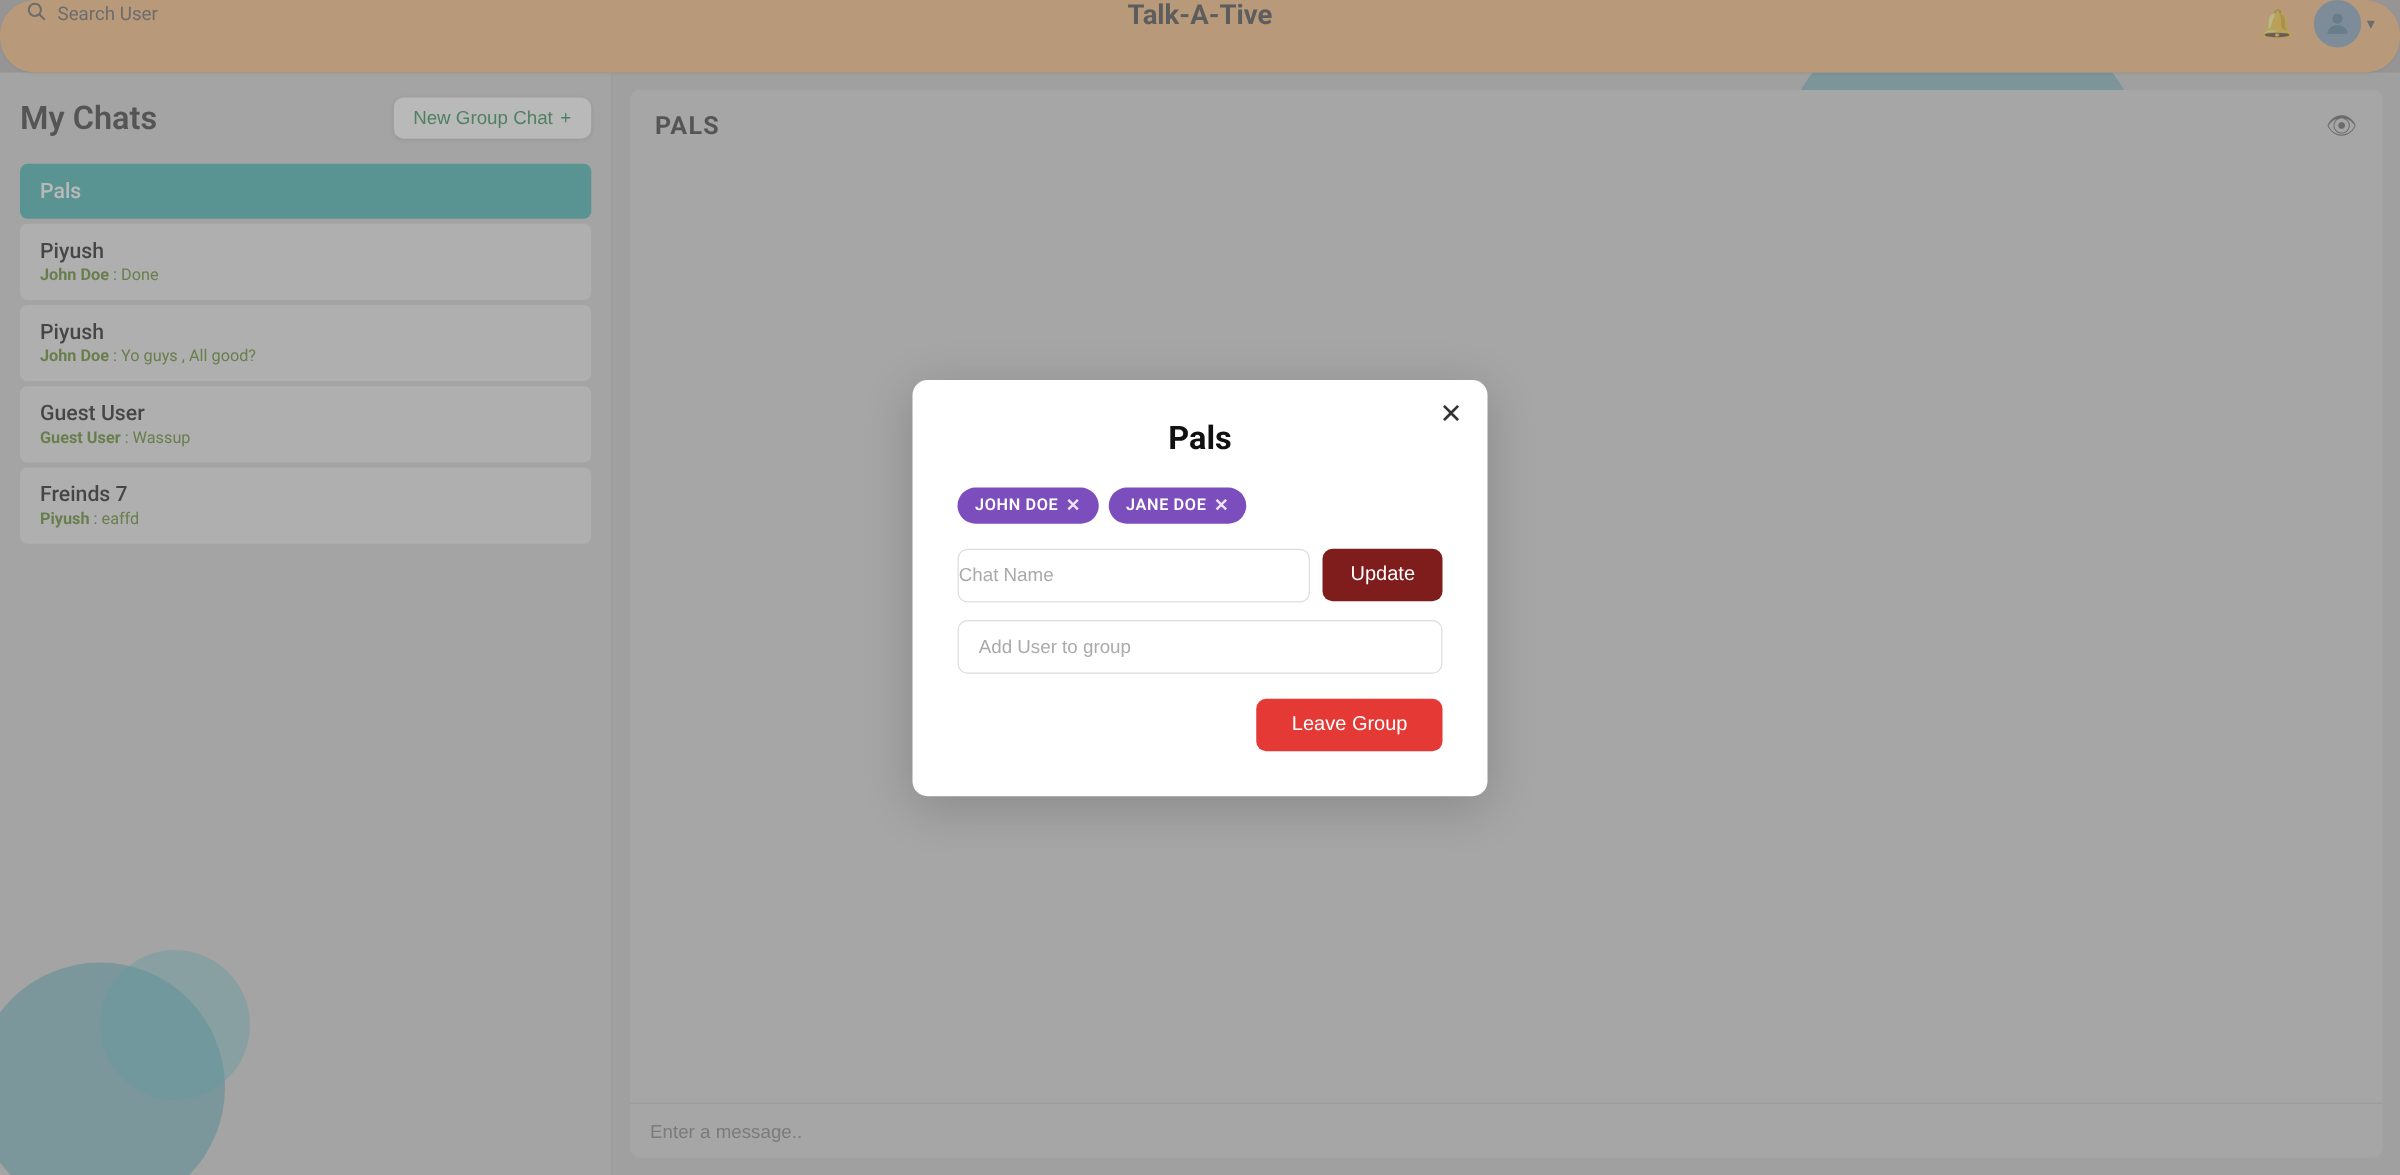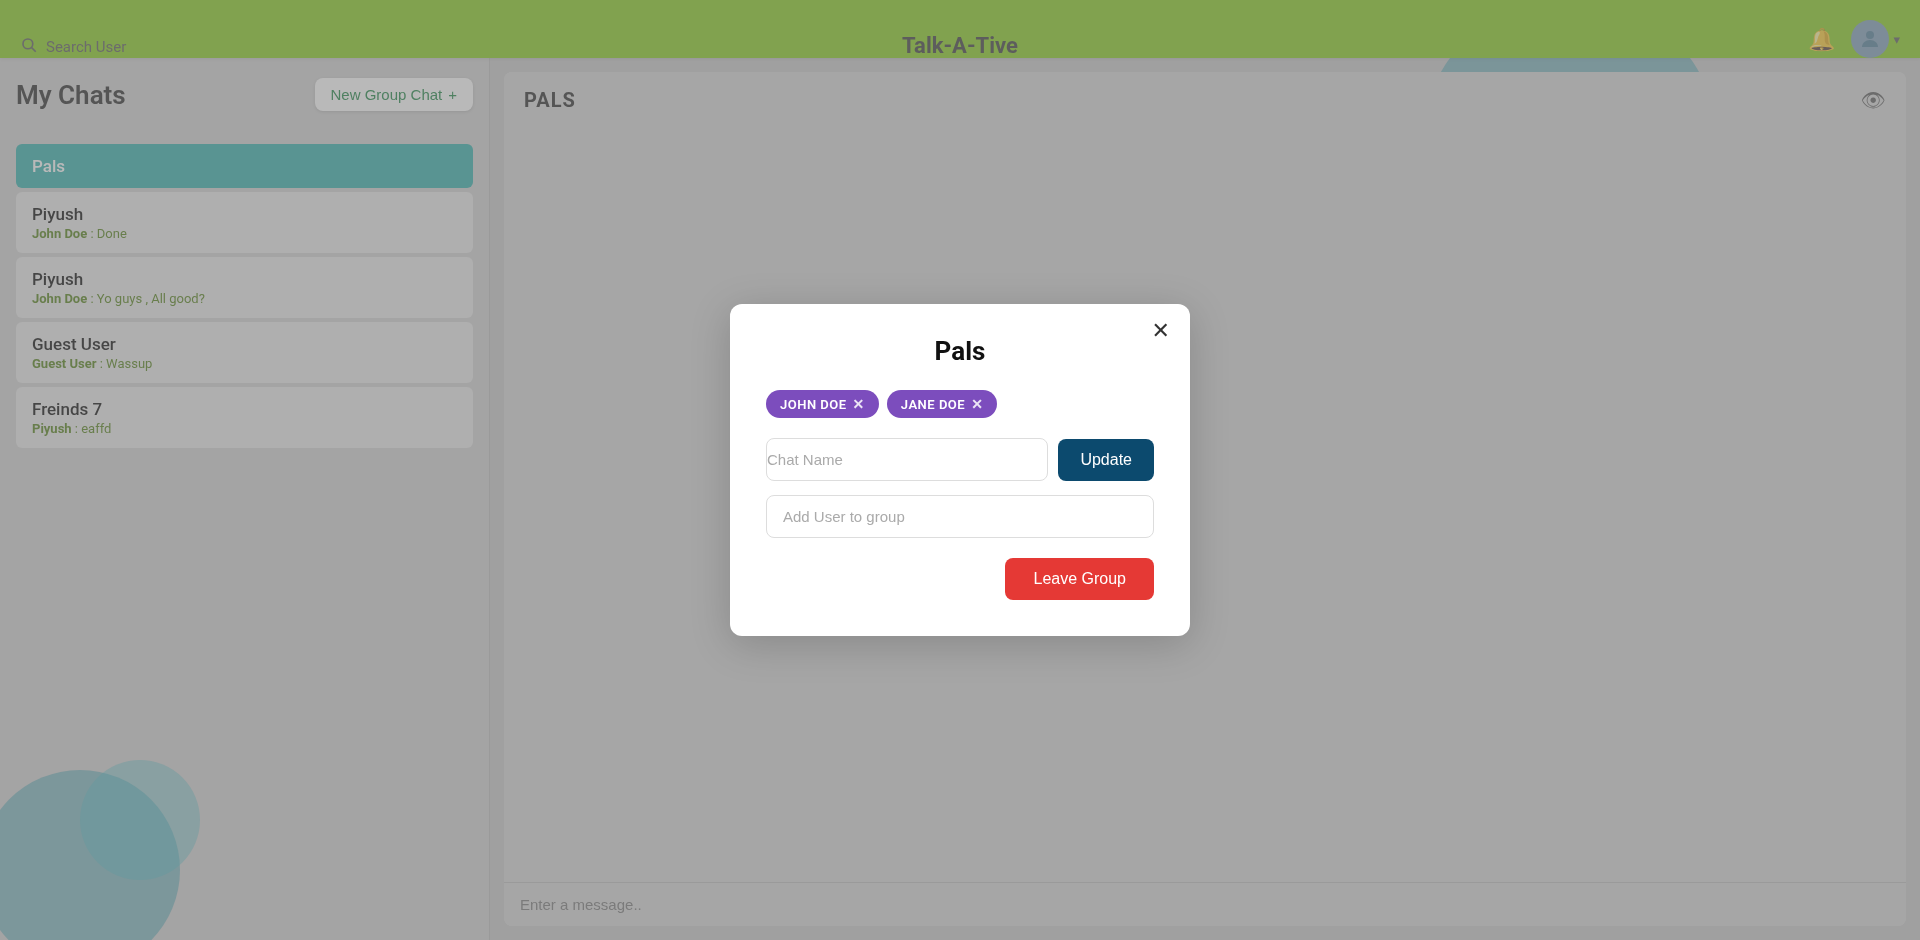--- a/index.html
+++ b/index.html
@@ -10,26 +10,27 @@
       height: 940px;
       overflow: hidden;
       position: relative;
     }
 
     
     .navbar {
       position: absolute;
       top: 0; left: 0; right: 0;
       height: 58px;
-      background: #84cc16;
-      display: flex;
-      align-items: flex-end;
+      background: #fdba74;
+      display: flex;
+      align-items: flex-start;
       padding: 0 20px;
       z-index: 10;
       box-shadow: 0 1px 3px rgba(0,0,0,0.1);
+      border-radius: 28px;
     }
     .navbar-search {
       display: flex;
       align-items: center;
       gap: 8px;
       cursor: pointer;
     }
     .navbar-title {
       position: absolute;
       left: 50%;
@@ -76,21 +77,21 @@
       background: #b8b8b8;
     }
 
     
     .sidebar {
       width: 490px;
       background: #d0d0d0;
       display: flex;
       flex-direction: column;
       padding: 20px 16px;
-      gap: 25px;
+      gap: 12px;
       border-right: 1px solid #bbb;
       position: relative;
       overflow: hidden;
     }
 
     
     .sidebar::before {
       content: '';
       position: absolute;
       bottom: -30px;
@@ -334,21 +335,21 @@
       padding: 12px 0;
       font-size: 15px;
       color: #333;
       outline: none;
     }
     .modal-input::placeholder {
       color: #aaa;
     }
 
     .update-btn {
-      background: #0c4a6e;
+      background: #7f1d1d;
       color: white;
       border: none;
       border-radius: 8px;
       padding: 12px 22px;
       font-size: 16px;
       font-weight: 500;
       cursor: pointer;
     }
 
     .modal-input-full {

